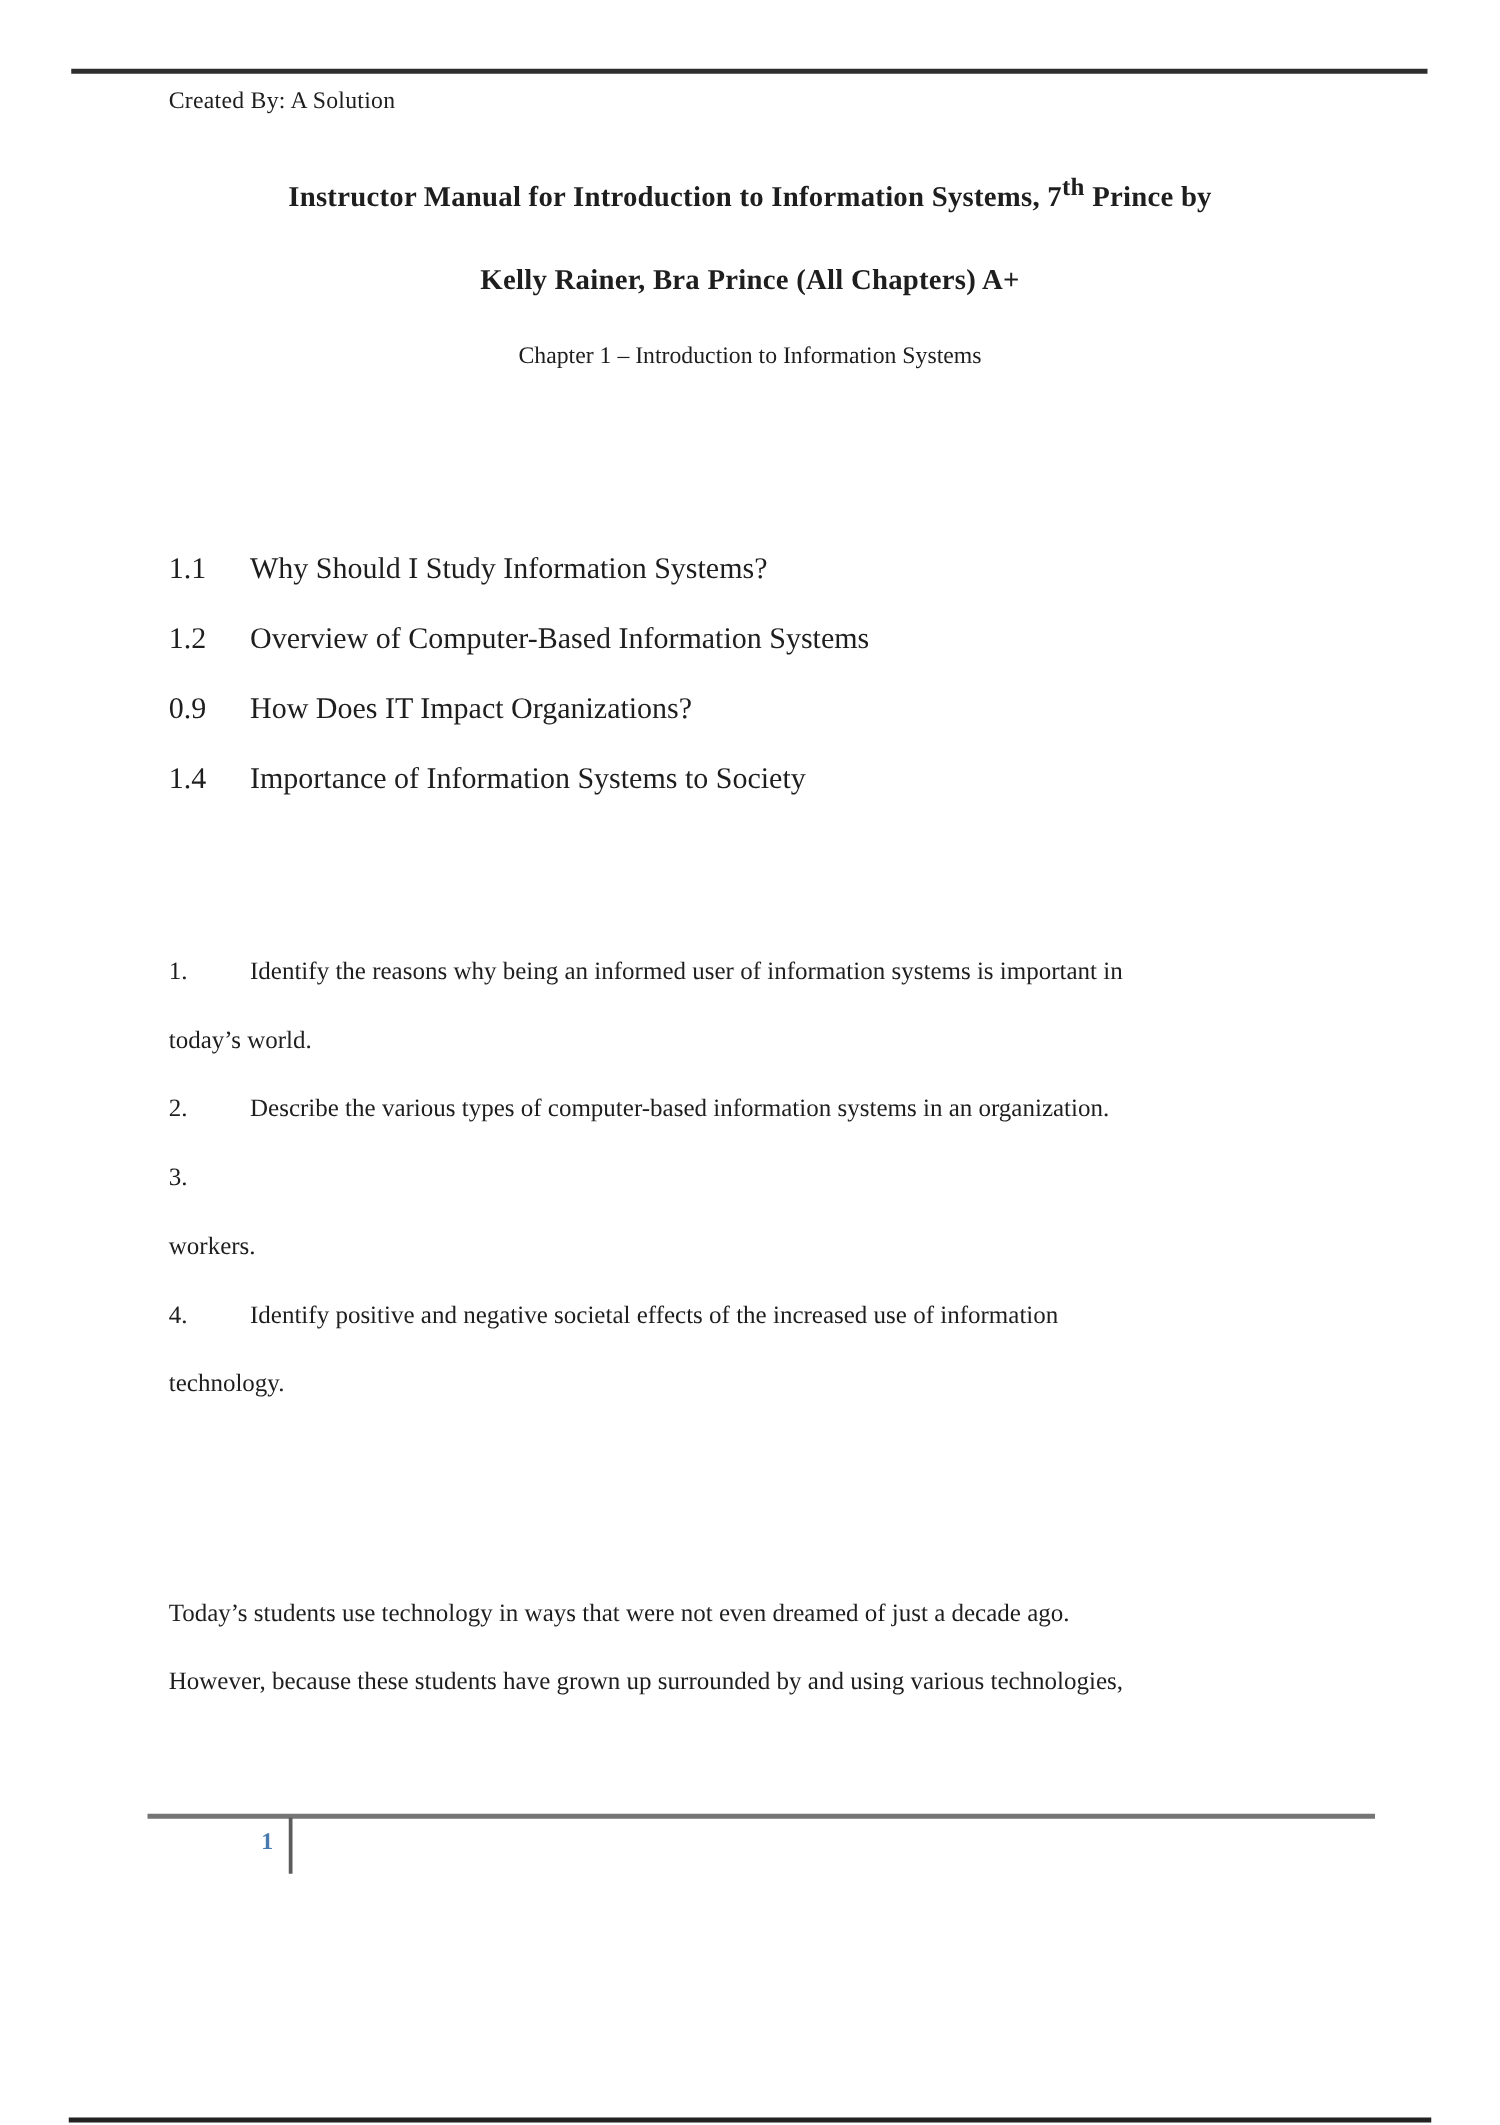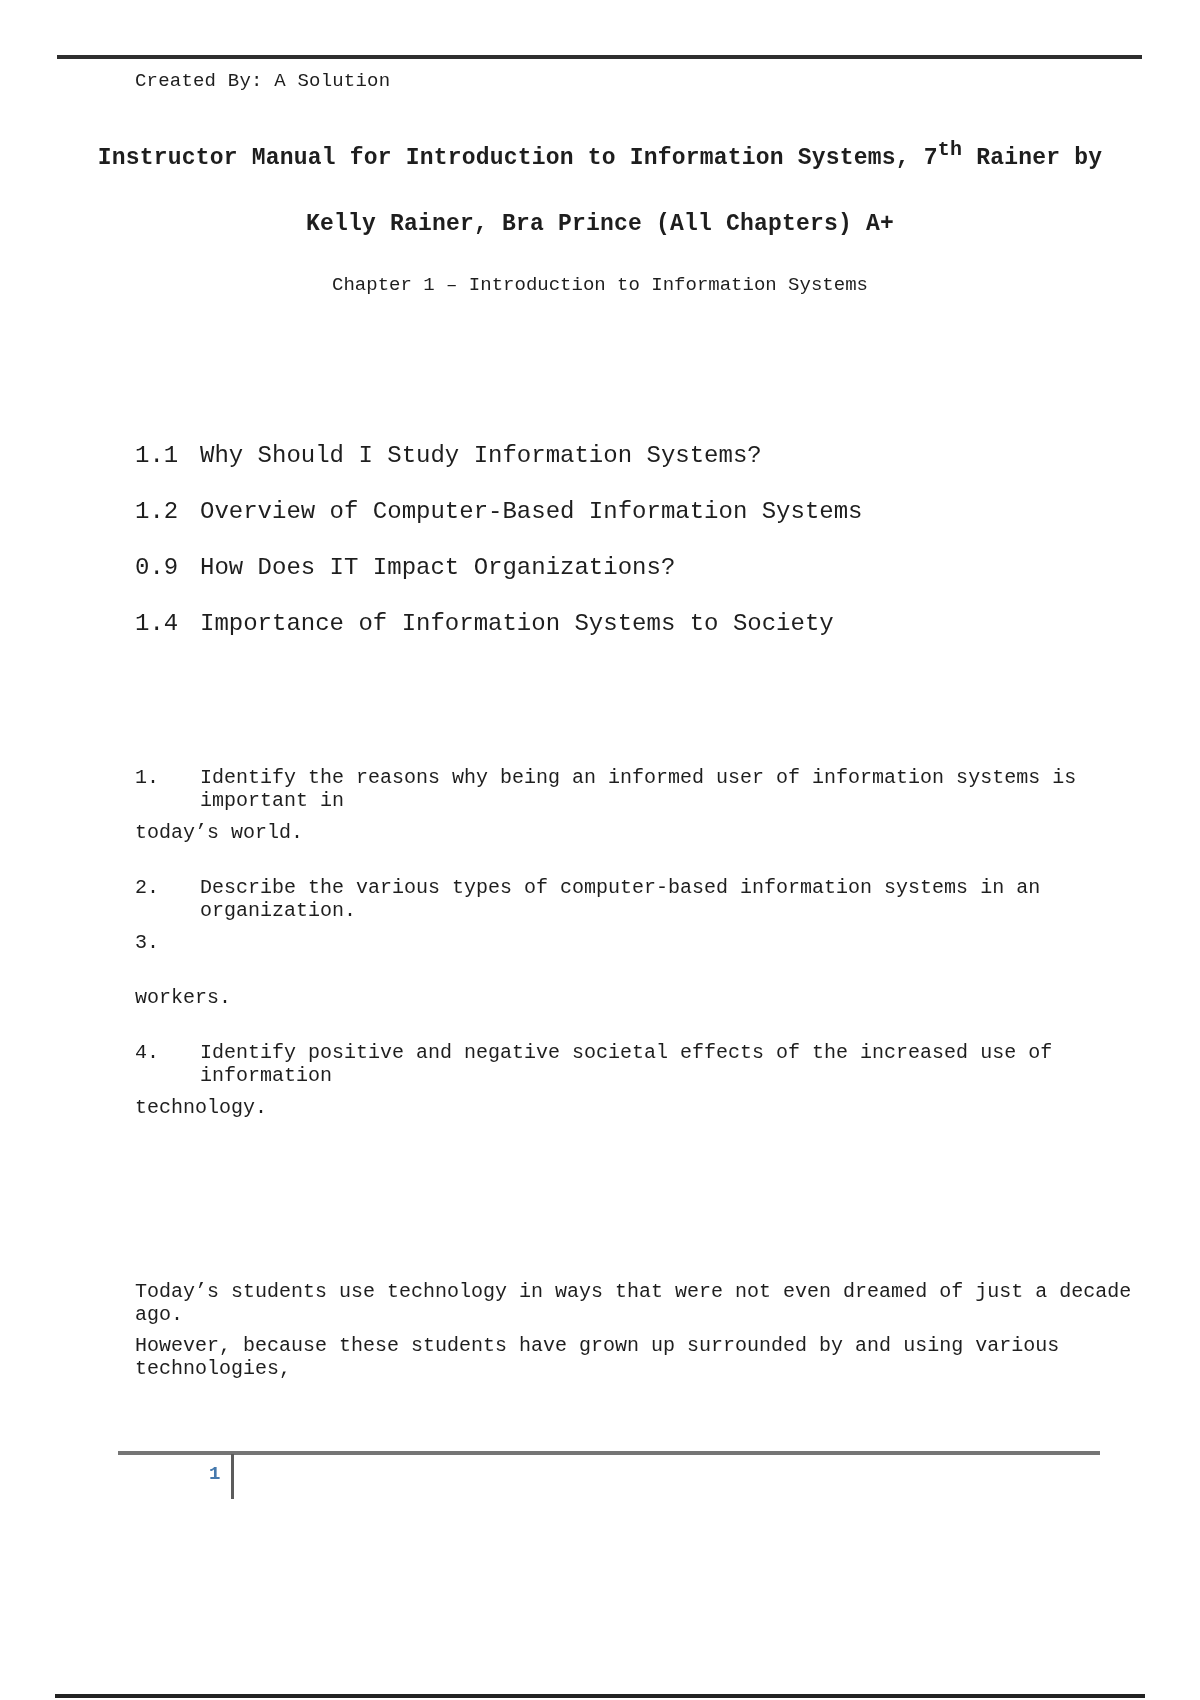--- a/index.html
+++ b/index.html
@@ -6,21 +6,21 @@
     margin: 0;
     padding: 0;
     background: #ffffff;
   }
   .page {
     position: relative;
     width: 1200px;
     height: 1700px;
     background: #ffffff;
     overflow: hidden;
-    font-family: Liberation Mono, monospace;
+    font-family: Liberation Serif, serif;
     color: #1e1e1e;
   }
   .rule {
     position: absolute;
     background: #2e2e2e;
   }
   .top-rule    { left: 57px;  top: 55px;   width: 1085px; height: 4px; }
   .footer-rule { left: 118px; top: 1451px; width: 982px;  height: 4px; background: #757575; }
   .bottom-rule { left: 55px;  top: 1694px; width: 1090px; height: 4px; background: #222222; }
 
@@ -119,21 +119,21 @@
 </style>
 </head>
 <body>
 
 <div class="page">
 
   <div class="rule top-rule"></div>
 
   <div class="created-by">Created By: A Solution</div>
 
-  <div class="title-line title-line-1"><span>Instructor Manual for Introduction to Information Systems, 7</span><sup>th</sup><span> Rainer by</span></div>
+  <div class="title-line title-line-1"><span>Instructor Manual for Introduction to Information Systems, 7</span><sup>th</sup><span> Prince by</span></div>
 
   <div class="title-line title-line-2">Kelly Rainer, Bra Prince (All Chapters) A+</div>
 
   <div class="subtitle">Chapter 1 – Introduction to Information Systems</div>
 
   <div class="toc">
     <div class="row">
       <span class="num">1.1</span>
       <span>Why Should I Study Information Systems?</span>
     </div>

